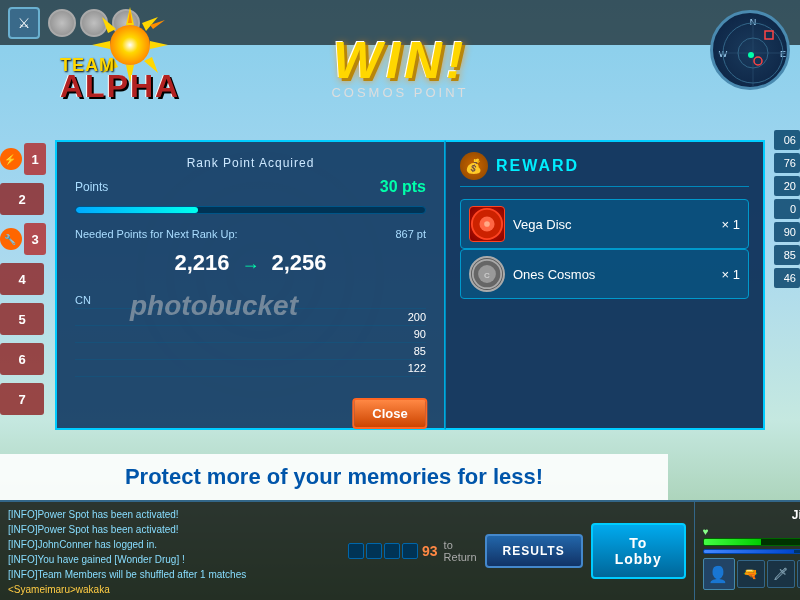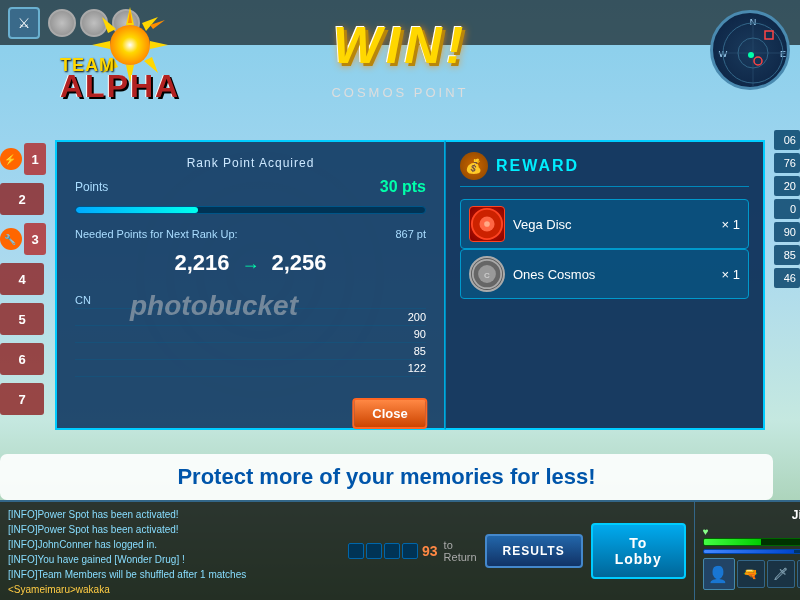--- a/index.html
+++ b/index.html
@@ -64,21 +64,21 @@
       width: 28px;
       height: 28px;
       border-radius: 50%;
       background: radial-gradient(circle, #c0c0c0, #888);
       border: 2px solid #aaa;
     }
 
     
     .win-text {
       position: absolute;
-      top: 15px;
+      top: 30px;
       left: 50%;
       transform: translateX(-50%);
       font-size: 52px;
       font-weight: 900;
       color: #ffd700;
       text-shadow: 3px 3px 0 #b8860b, -1px -1px 0 #fff, 2px 2px 8px #ff8c00;
       letter-spacing: 4px;
       z-index: 15;
       font-style: italic;
       font-family: 'Arial Black', Arial, sans-serif;
@@ -632,29 +632,28 @@
 
     .sun-svg {
       animation: sunSpin 8s linear infinite;
     }
 
     
     .protect-banner {
       position: absolute;
       bottom: 100px;
       left: 0;
-      width: 773px;
+      width: 668px;
       background: rgba(255,255,255,0.9);
       padding: 10px 20px;
       font-size: 22px;
       color: #333;
       font-weight: bold;
       z-index: 40;
       text-align: center;
-      border-radius: 7px;
     }
 
     .protect-banner span {
       color: #0055aa;
     }
   </style>
 </head>
 <body>
 
 <div class="game-bg"></div>

